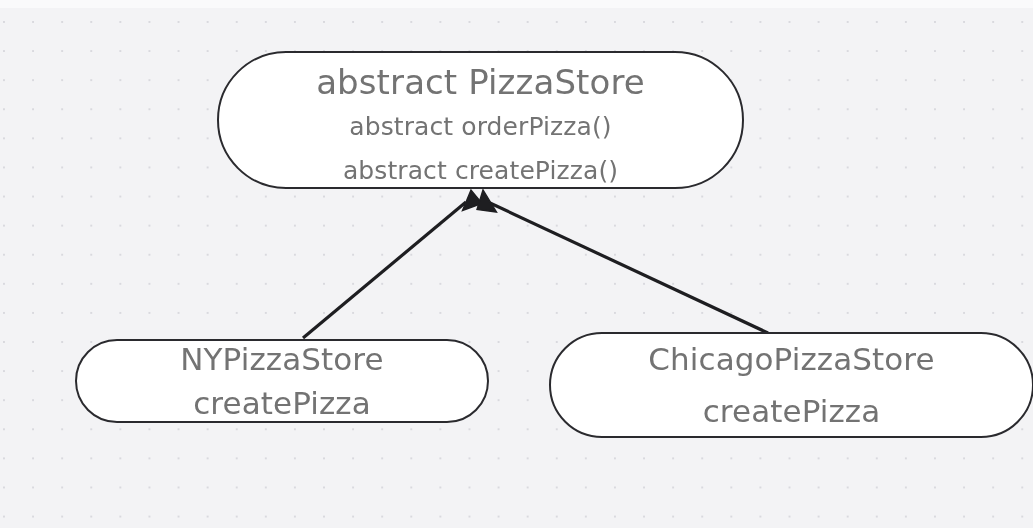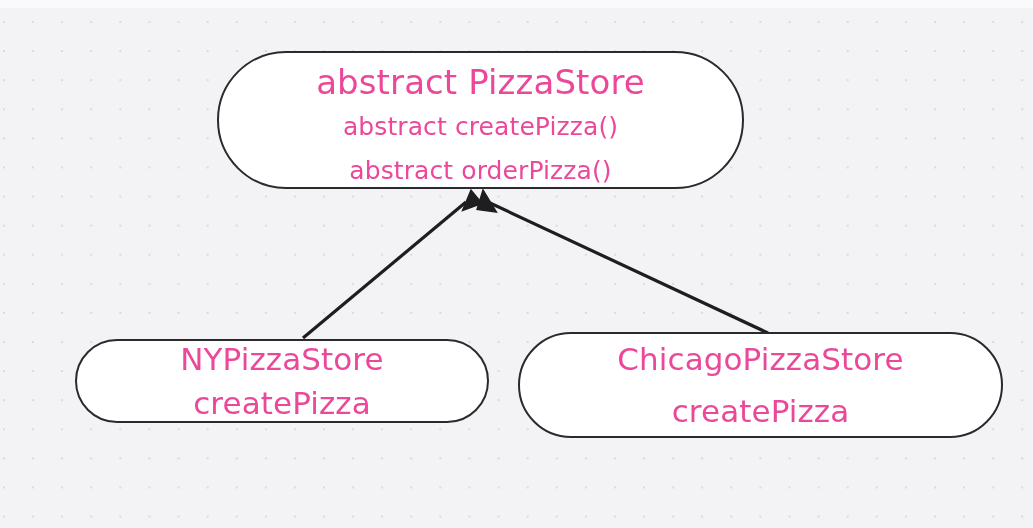--- a/index.html
+++ b/index.html
@@ -50,21 +50,21 @@
     position: absolute;
     box-sizing: border-box;
     background: #ffffff;
     border: 2px solid #2a2a2e;
     display: flex;
     flex-direction: column;
     align-items: center;
     justify-content: center;
     overflow: visible;
     text-align: center;
-    color: #ec4899;
+    color: #737373;
     z-index: 2;
   }
 
   
   #node-pizzastore {
     left: 217px;
     top: 51px;
     width: 527px;
     height: 138px;
     border-radius: 69px;
@@ -89,21 +89,21 @@
   
   #node-nypizzastore {
     left: 75px;
     top: 339px;
     width: 414px;
     height: 84px;
     border-radius: 52px;
     gap: 0px;
   }
   #node-chicagopizzastore {
-    left: 518px;
+    left: 549px;
     top: 332px;
     width: 485px;
     height: 106px;
     border-radius: 53px;
     gap: 8px;
   }
   .node.leaf .title {
     font-size: 31px;
     line-height: 44px;
     font-weight: 400;
@@ -131,22 +131,22 @@
     </g>
 
     <g>
       <line x1="768" y1="333" x2="490" y2="203" stroke="#1e1e21" stroke-width="3.2" stroke-linecap="butt"></line>
       <polygon points="483,190 477,209.5 496.5,212" fill="#1e1e21" stroke="#1e1e21" stroke-width="1.4" stroke-linejoin="miter"></polygon>
     </g>
   </svg>
 
   <div class="node" id="node-pizzastore">
     <div class="title">abstract PizzaStore</div>
+    <div class="member">abstract orderPizza()</div>
     <div class="member">abstract createPizza()</div>
-    <div class="member">abstract orderPizza()</div>
   </div>
 
   <div class="node leaf" id="node-nypizzastore">
     <div class="title">NYPizzaStore</div>
     <div class="member">createPizza</div>
   </div>
 
   <div class="node leaf" id="node-chicagopizzastore">
     <div class="title">ChicagoPizzaStore</div>
     <div class="member">createPizza</div>

